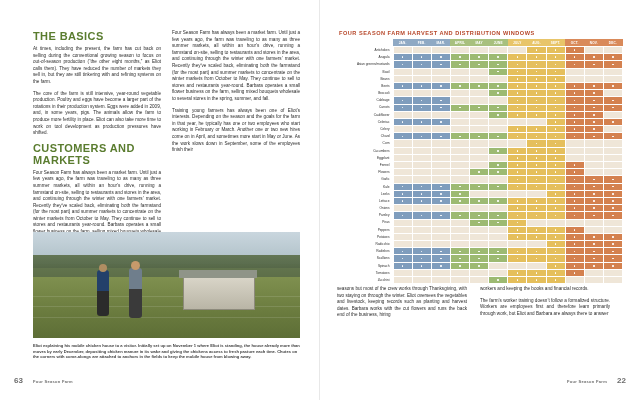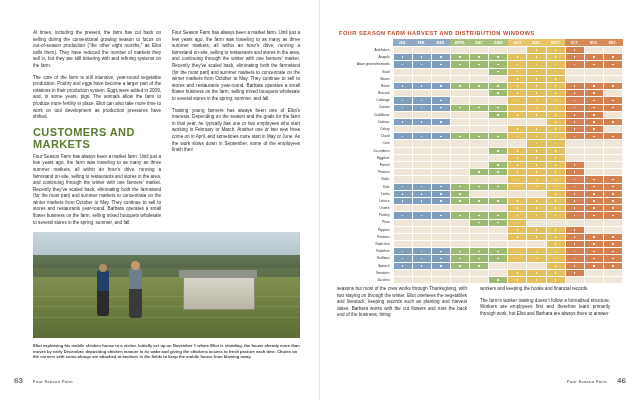--- a/index.html
+++ b/index.html
@@ -100,20 +100,21 @@
 </style>
 </head>
 <body>
 
 <div class="page">
   <div class="gutter"></div>
 
   <div class="left">
 
     <div class="col col-a">
+      <h2 class="head">THE BASICS</h2>
       <p class="body">At times, including the present, the farm has cut back on selling during the conventional growing season to focus on out-of-season production (“the other eight months,” as Eliot calls them). They have reduced the number of markets they sell in, but they are still tinkering with and refining systems on the farm.</p>
       <p class="body">The core of the farm is still intensive, year-round vegetable production. Poultry and eggs have become a larger part of the rotations in their production system. Eggs were added in 2009, and, in some years, pigs. The animals allow the farm to produce more fertility in place. Eliot can also take more time to work on tool development as production pressures have shifted.</p>
 
       <h2 class="head second">CUSTOMERS AND MARKETS</h2>
       <p class="body">Four Season Farm has always been a market farm. Until just a few years ago, the farm was traveling to as many as three summer markets, all within an hour’s drive, running a farmstand on-site, selling to restaurants and stores in the area, and continuing through the winter with one farmers’ market. Recently they’ve scaled back, eliminating both the farmstand (for the most part) and summer markets to concentrate on the winter markets from October to May. They continue to sell to stores and restaurants year-round. Barbara operates a small flower business on the farm, selling mixed bouquets wholesale to several stores in the spring, summer, and fall.</p>
     </div>
 
     <div class="col col-b">
       <p class="body">Four Season Farm has always been a market farm. Until just a few years ago, the farm was traveling to as many as three summer markets, all within an hour’s drive, running a farmstand on-site, selling to restaurants and stores in the area, and continuing through the winter with one farmers’ market. Recently they’ve scaled back, eliminating both the farmstand (for the most part) and summer markets to concentrate on the winter markets from October to May. They continue to sell to stores and restaurants year-round. Barbara operates a small flower business on the farm, selling mixed bouquets wholesale to several stores in the spring, summer, and fall.</p>
       <p class="body">Training young farmers has always been one of Eliot’s interests. Depending on the season and the goals for the farm in that year, he typically has one or two employees who start working in February or March. Another one or two new hires come on in April, and sometimes more start in May or June. As the work slows down in September, some of the employees finish their</p>
@@ -1455,16 +1456,16 @@
     </div>
 
     <div class="r-col r-col-a">
       <p>seasons but most of the crew works through Thanksgiving, with two staying on through the winter. Eliot oversees the vegetables and livestock, keeping records such as planting and harvest dates. Barbara works with the cut flowers and runs the back end of the business, hiring</p>
     </div>
     <div class="r-col r-col-b">
       <p>workers and keeping the books and financial records.</p>
       <p>The farm’s worker training doesn’t follow a formalized structure. Workers are employees first and therefore learn primarily through work, but Eliot and Barbara are always there to answer</p>
     </div>
 
-    <div class="folio-right">46</div>
+    <div class="folio-right">22</div>
     <div class="folio-right-label">Four Season Farm</div>
   </div>
 </div>
 
 </body></html>

